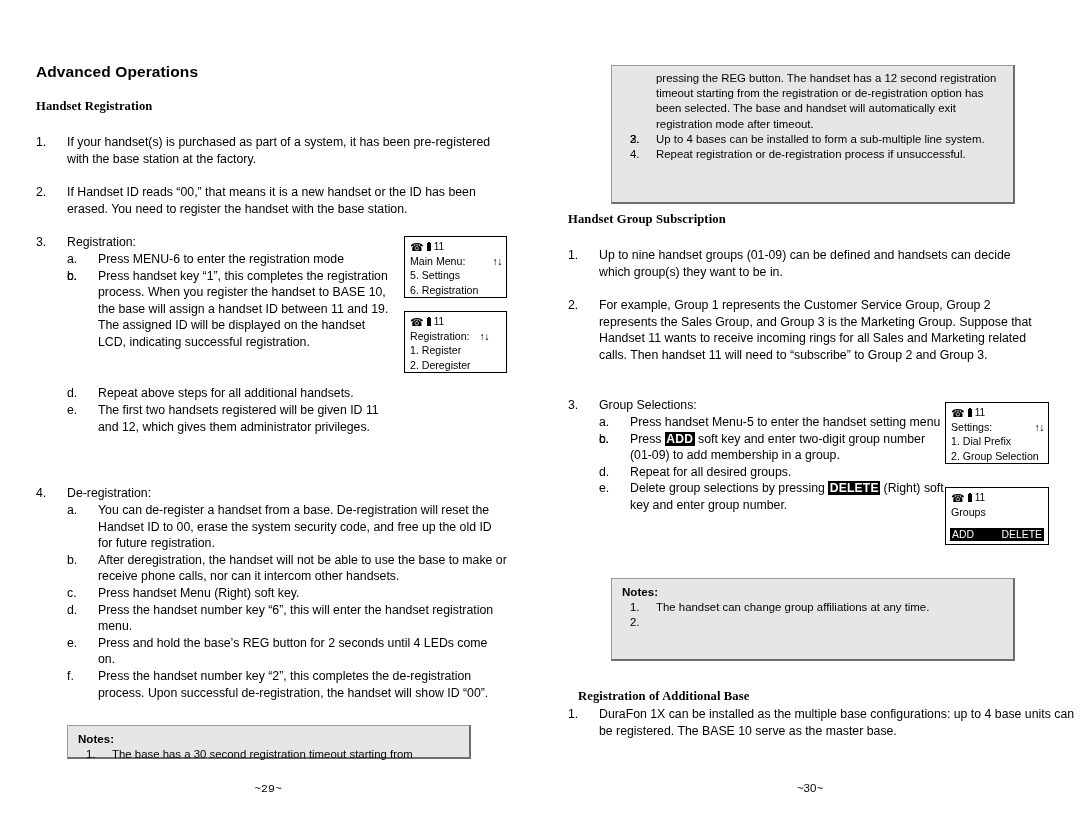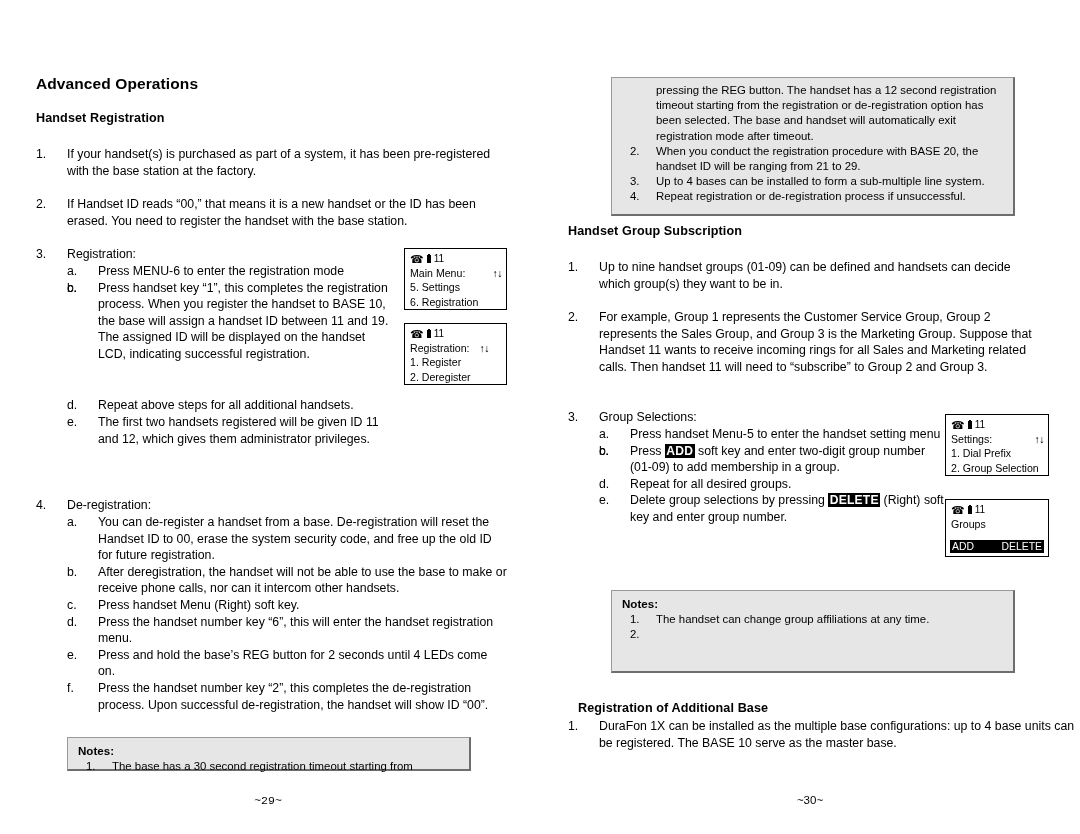--- a/index.html
+++ b/index.html
@@ -13,37 +13,37 @@
     font-family: "Liberation Sans", sans-serif;
     color: #000000;
     overflow: hidden;
     position: relative;
   }
 
   .page {
     position: absolute;
     top: 0;
     height: 652px;
-    margin-top: 12px;
   }
   .page-left  { left: 0;   width: 540px; }
   .page-right { left: 540px; width: 540px; }
 
   
   h1.section-title {
     font-size: 15.5px;
     font-weight: bold;
     margin: 0;
     letter-spacing: 0.1px;
   }
   h2.sub-title {
     font-size: 12.6px;
     font-weight: bold;
     margin: 0;
     letter-spacing: 0.1px;
+    font-family: Liberation Serif, serif;
   }
 
   .para {
     font-size: 12.3px;
     line-height: 16.6px;
     margin: 0;
   }
 
   
   ol.lv2 {
@@ -327,21 +327,20 @@
   <div class="folio" style="left:208px; top:782px;font-family:Liberation Mono, monospace;">~29~</div>
 </div>
 
 <div class="page page-right">
 
   <div class="notes" style="left:71px; top:65px; width:404px; height:139px;">
     <div class="cont">pressing the REG button.  The handset has a 12 second registration timeout starting from the registration or de-registration option has been selected.  The base and handset will automatically exit registration mode after timeout.</div>
     <ol>
       <li>
         <span class="marker">2.</span>
-        <span>When you conduct the registration procedure with BASE 20, the handset ID will be ranging from 21 to 29.</span>
       </li>
       <li>
         <span class="marker">3.</span>
         <span>Up to 4 bases can be installed to form a sub-multiple line system.</span>
       </li>
       <li>
         <span class="marker">4.</span>
         <span>Repeat registration or de-registration process if unsuccessful.</span>
       </li>
     </ol>

